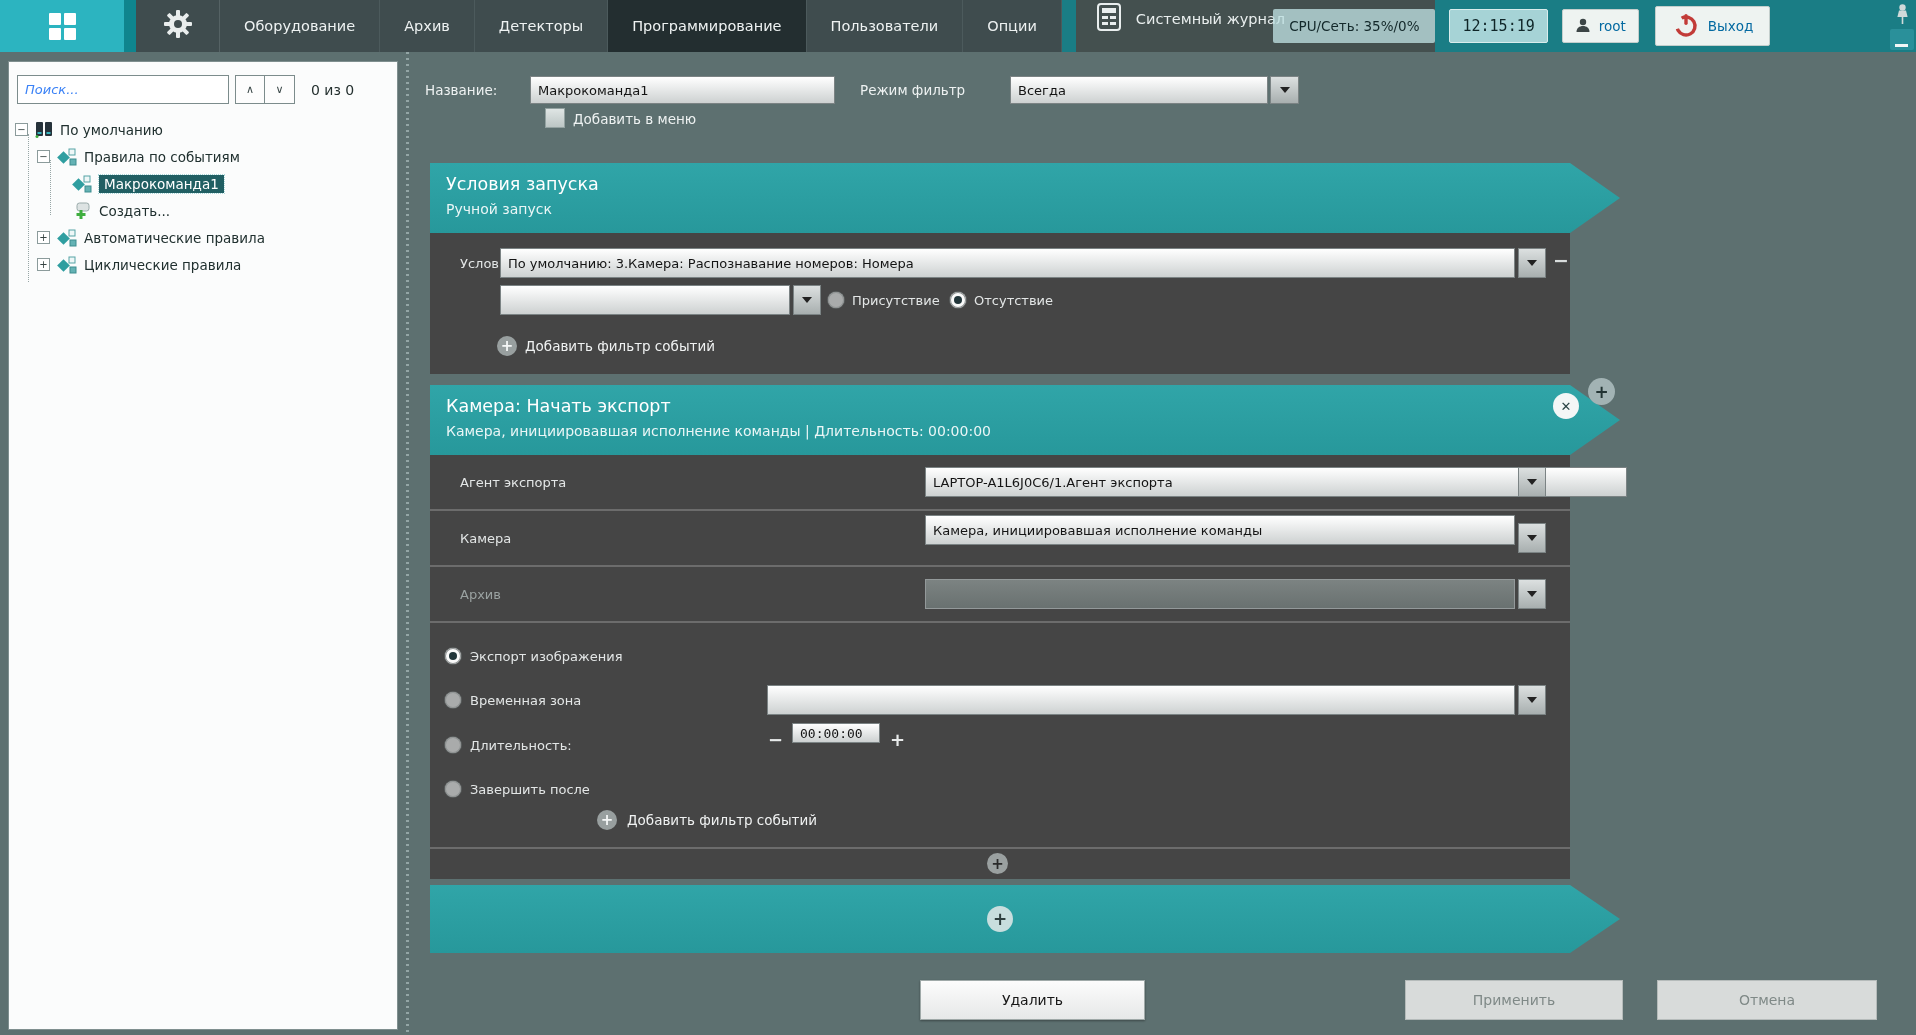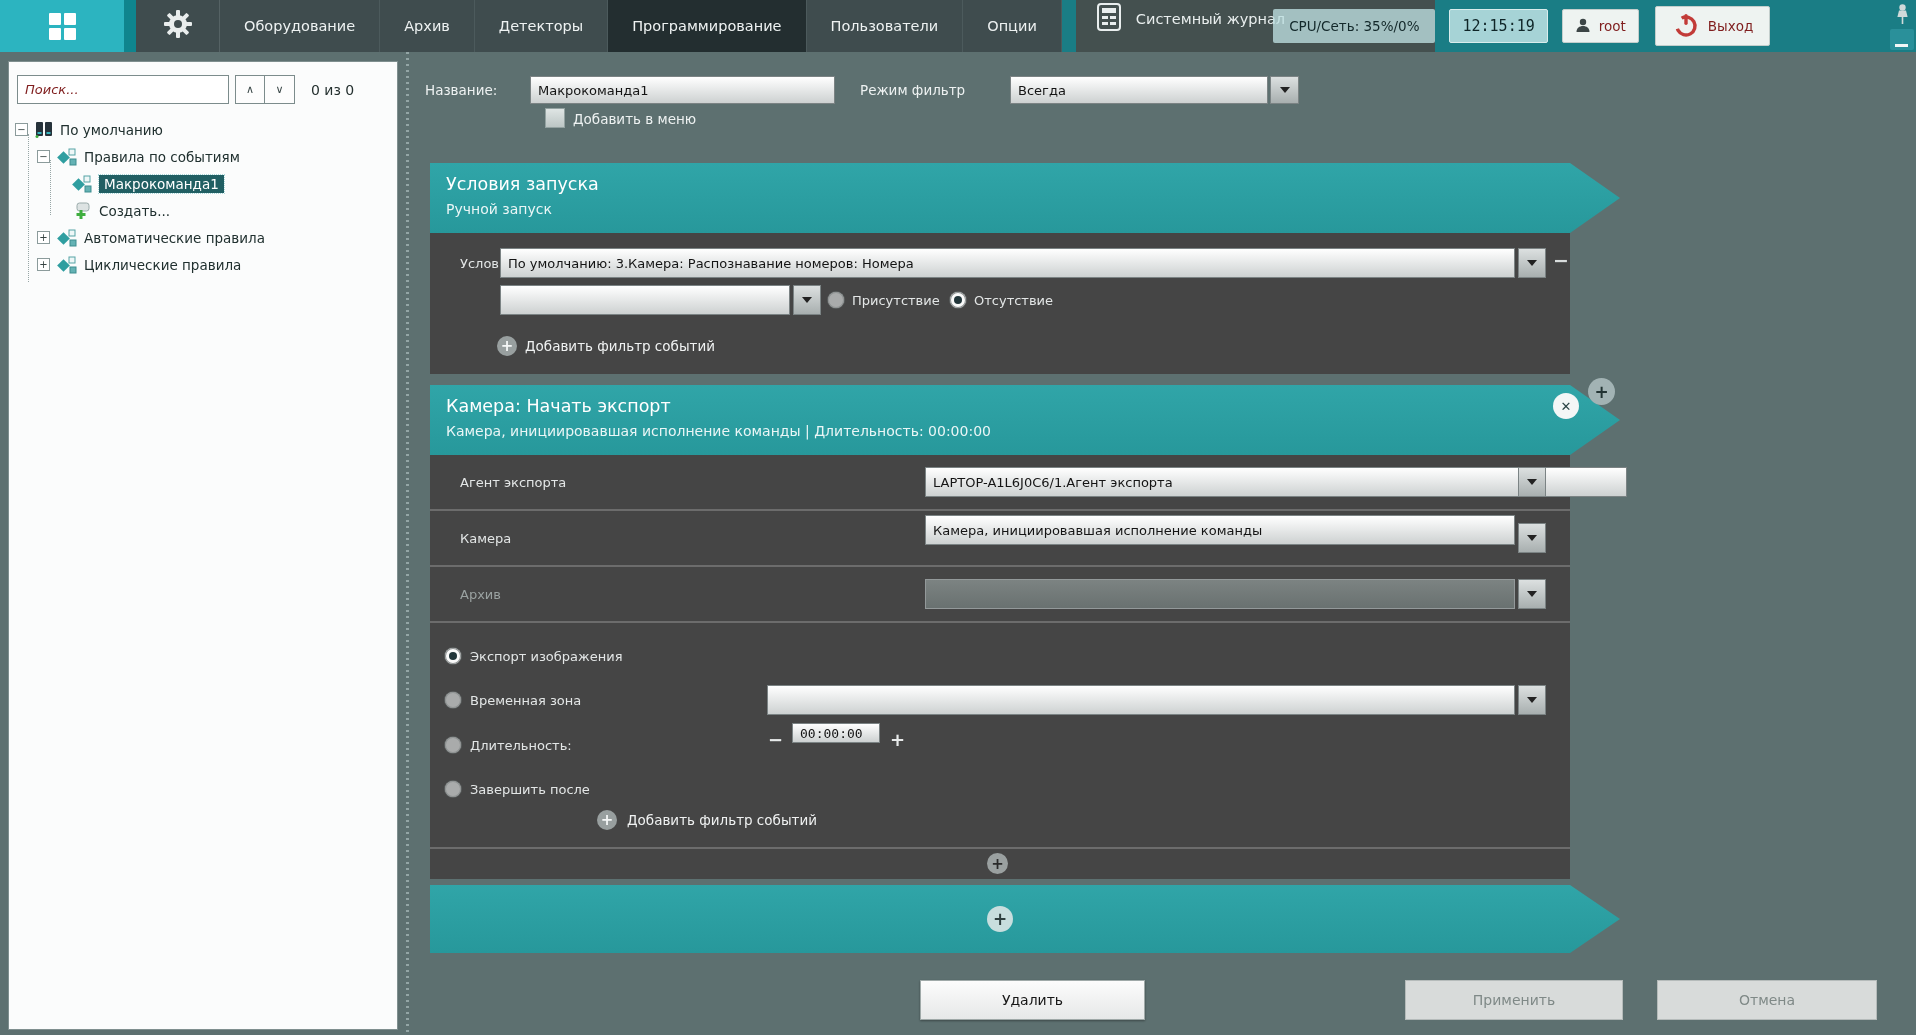--- a/index.html
+++ b/index.html
@@ -19,35 +19,35 @@
   .logo-gap { width:12px; background:#0f858e; flex:none; }
   .tabstrip { display:flex; align-items:stretch; background:#3f4c4e; flex:none; }
   .gear-cell { width:84px; display:flex; align-items:center; justify-content:center; border-right:1px solid #556264; }
   .tab { display:flex; align-items:center; padding:0 24px; color:#eef2f2; font-size:14.5px; cursor:default; border-right:1px solid #4c5a5c; }
   .tab.active { background:#232e30; }
   .journal-seg { margin-left:14px; background:#44504f; display:flex; align-items:center; padding:0 150px 14px 20px; flex:none; }
   .journal-seg .jlabel { color:#e9eeee; font-size:14.5px; margin-left:14px; white-space:nowrap; }
   .badge { align-self:center; height:34px; display:flex; align-items:center; border-radius:2px; flex:none; }
   .badge.cpu { margin-left:-162px; background:rgba(190,224,226,0.78); color:#13282a; font-size:13.5px; padding:0 16px; }
   .badge.time { margin-left:14px; background:rgba(198,230,232,0.82); border:1px solid #d9ecec; color:#0f2527; font-family:"DejaVu Sans Mono", monospace; font-size:15px; padding:0 12px; }
-  .badge.white { background:#eef3f1; border:1px solid #c3cecc; color:#7f1d1d; font-size:13.5px; padding:0 12px; }
+  .badge.white { background:#eef3f1; border:1px solid #c3cecc; color:#0369a1; font-size:13.5px; padding:0 12px; }
   .badge.user { margin-left:14px; }
   .badge.logout { margin-left:16px; height:40px; padding:0 16px; }
   .badge .txt { margin-left:8px; }
   .pin-btn { position:absolute; right:2px; top:2px; width:24px; height:24px; display:flex; align-items:center; justify-content:center; }
   .dash-btn { position:absolute; right:2px; top:29px; width:24px; height:21px; background:#2a909a; border-radius:2px; }
   .dash-btn::after { content:""; position:absolute; left:5px; bottom:3px; width:13px; height:3px; background:#f2f7f7; }
   
   .sidebar {
     position:absolute; left:8px; top:61px; width:390px; bottom:5px;
     background:#fbfcfc; border:1px solid #7f8f8f;
   }
   .search-row { display:flex; align-items:center; padding:13px 10px 8px 8px; }
   .search-box { width:212px; height:29px; background:#fff; border:1px solid #7c8c8c; display:flex; align-items:center; padding-left:7px; }
-  .search-ph { color:#7f1d1d; font-size:13px; font-style:italic; }
+  .search-ph { color:#3b82f6; font-size:13px; font-style:italic; }
   .mini-btn { width:30px; height:29px; background:#fdfdfd; border:1px solid #7c8c8c; margin-left:6px; display:flex; align-items:center; justify-content:center; color:#3a4747; font-size:11px; }
   .mini-btn.dn { margin-left:0; border-left:none; }
   .count { margin-left:16px; color:#24302f; font-size:14px; }
   .tree { position:relative; padding-top:4px; font-size:13.5px; color:#20302f; }
   .trow { height:27px; display:flex; align-items:center; }
   .expander { width:13px; height:13px; background:#fff; border:1px solid #8b9b9b; font-size:10px; line-height:11px; text-align:center; color:#374443; flex:none; margin-right:6px; }
   .ticon { flex:none; margin-right:6px; display:flex; }
   .tlabel { white-space:nowrap; }
   .tlabel.selected { background:#215f63; color:#fff; padding:1px 5px; outline:1px dotted #a8d8da; }
   .vline { position:absolute; border-left:1px dotted #97a6a6; }

